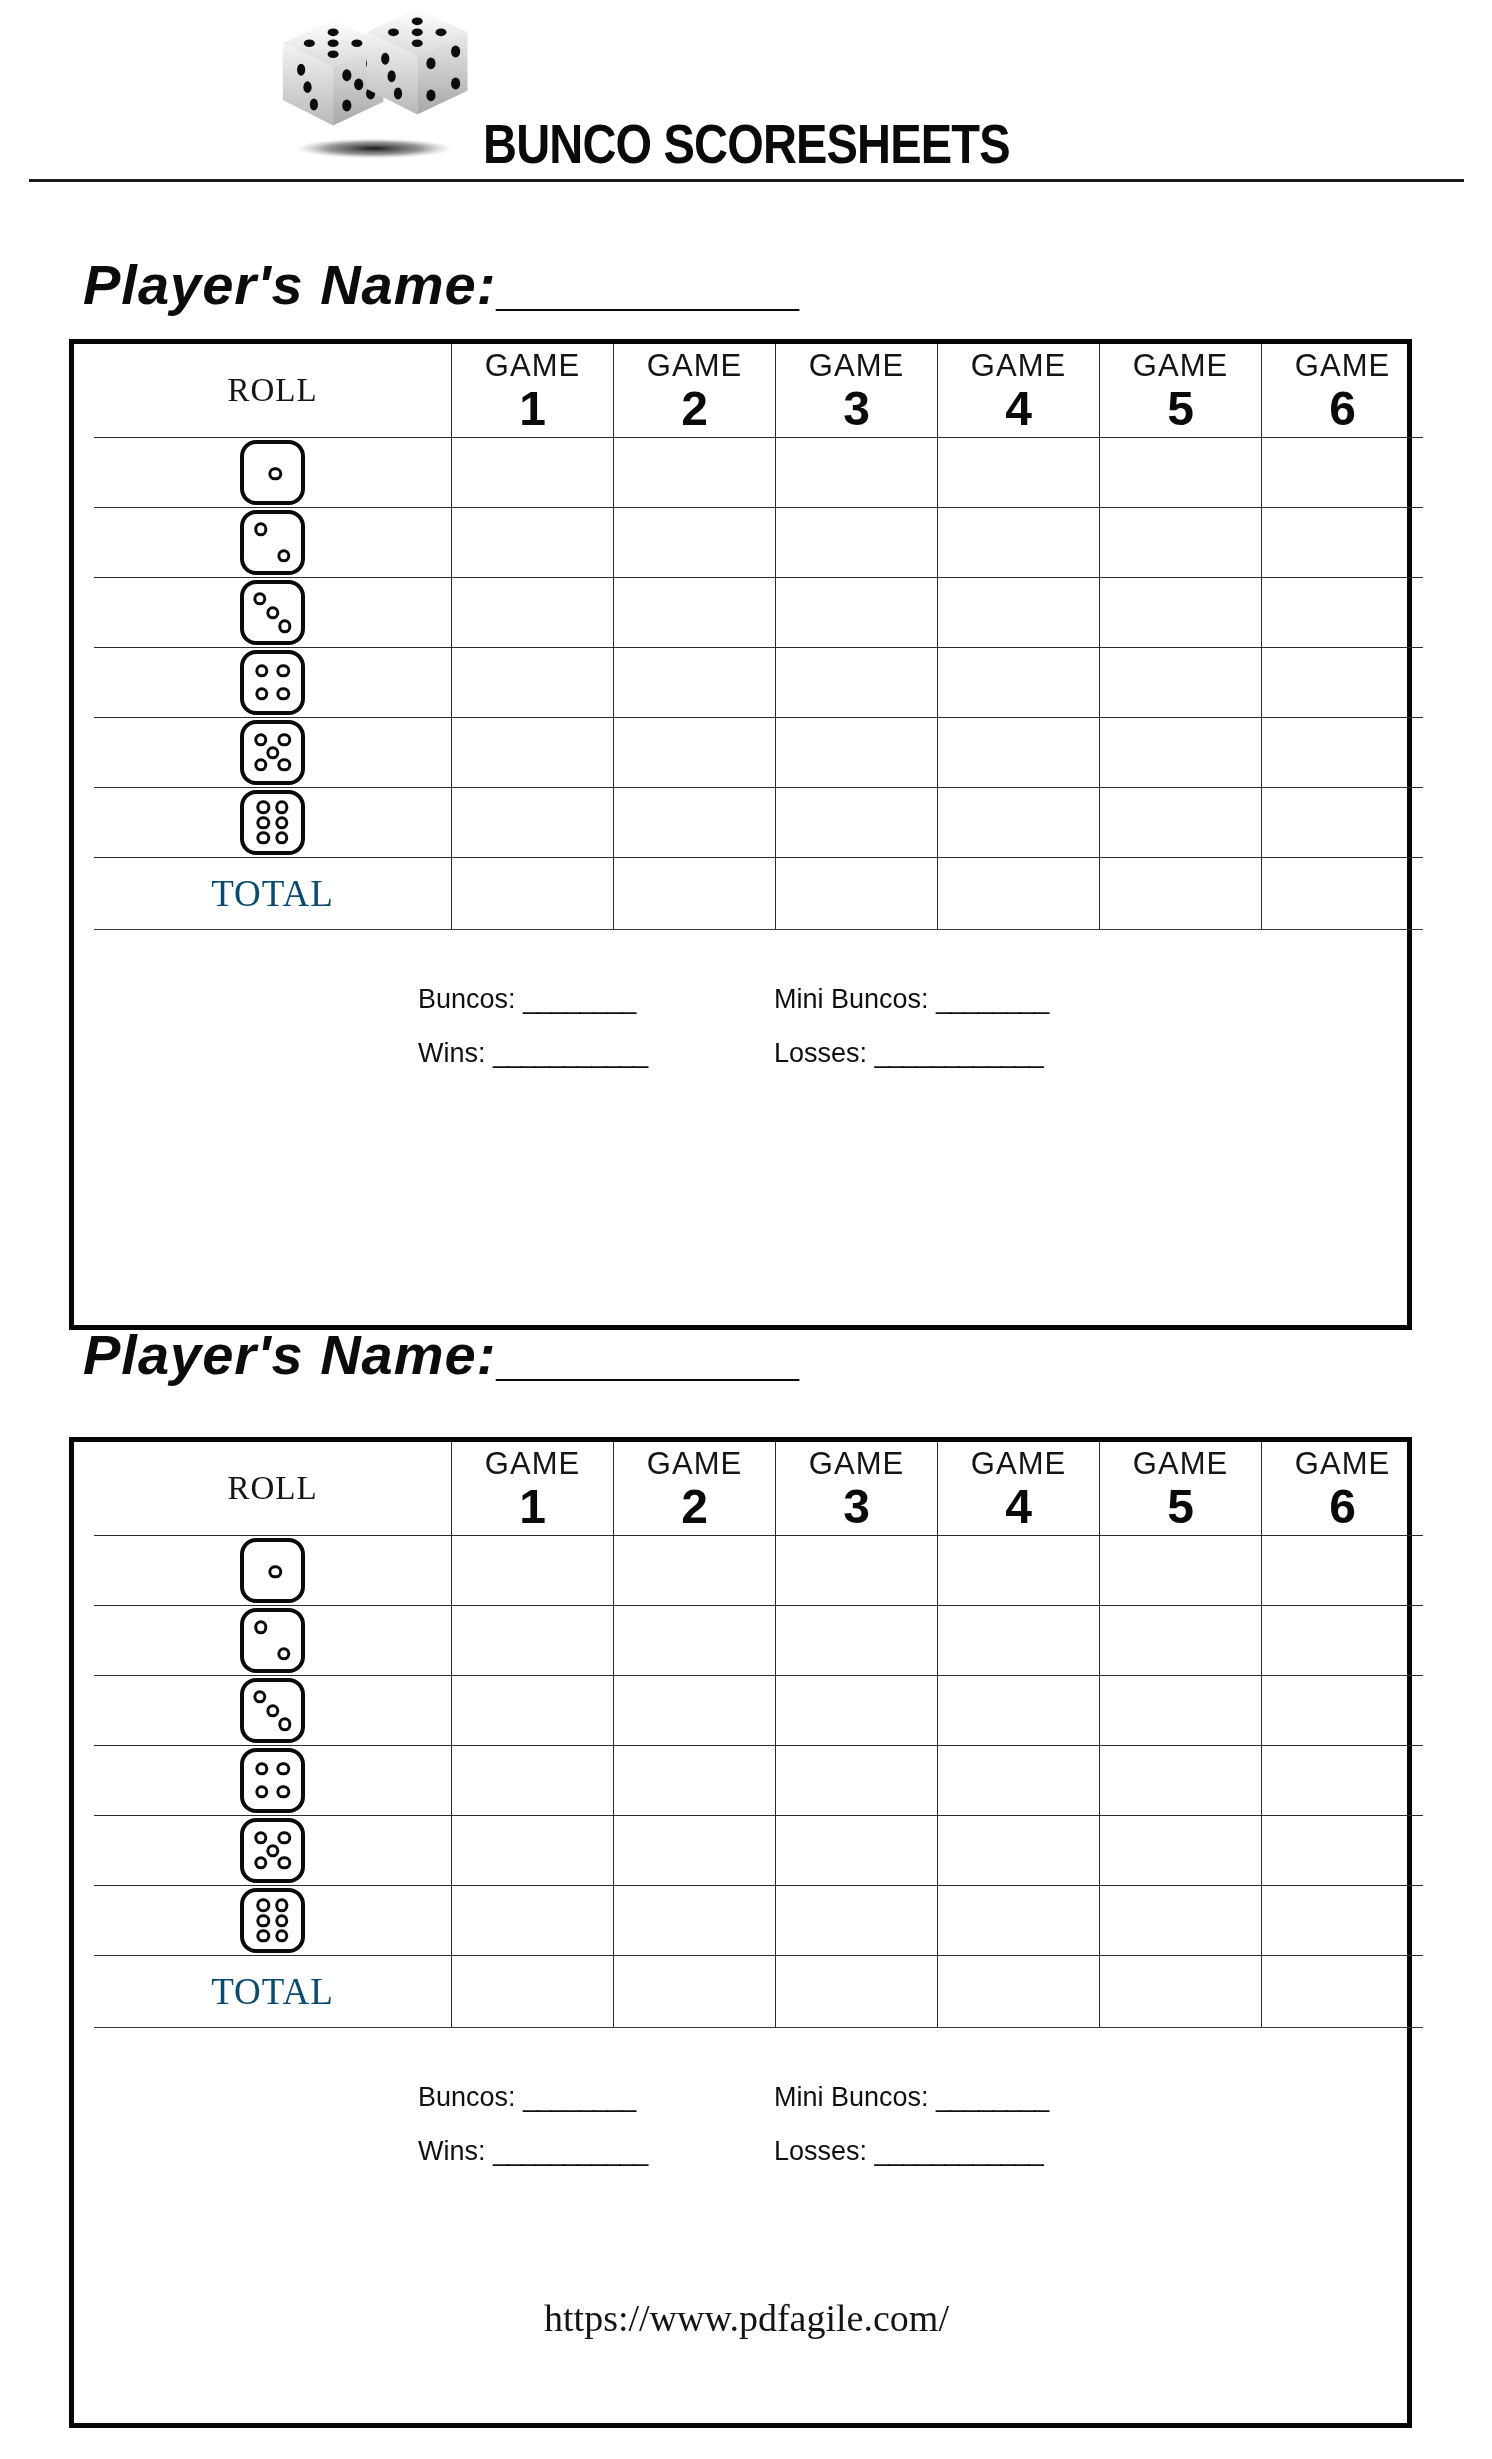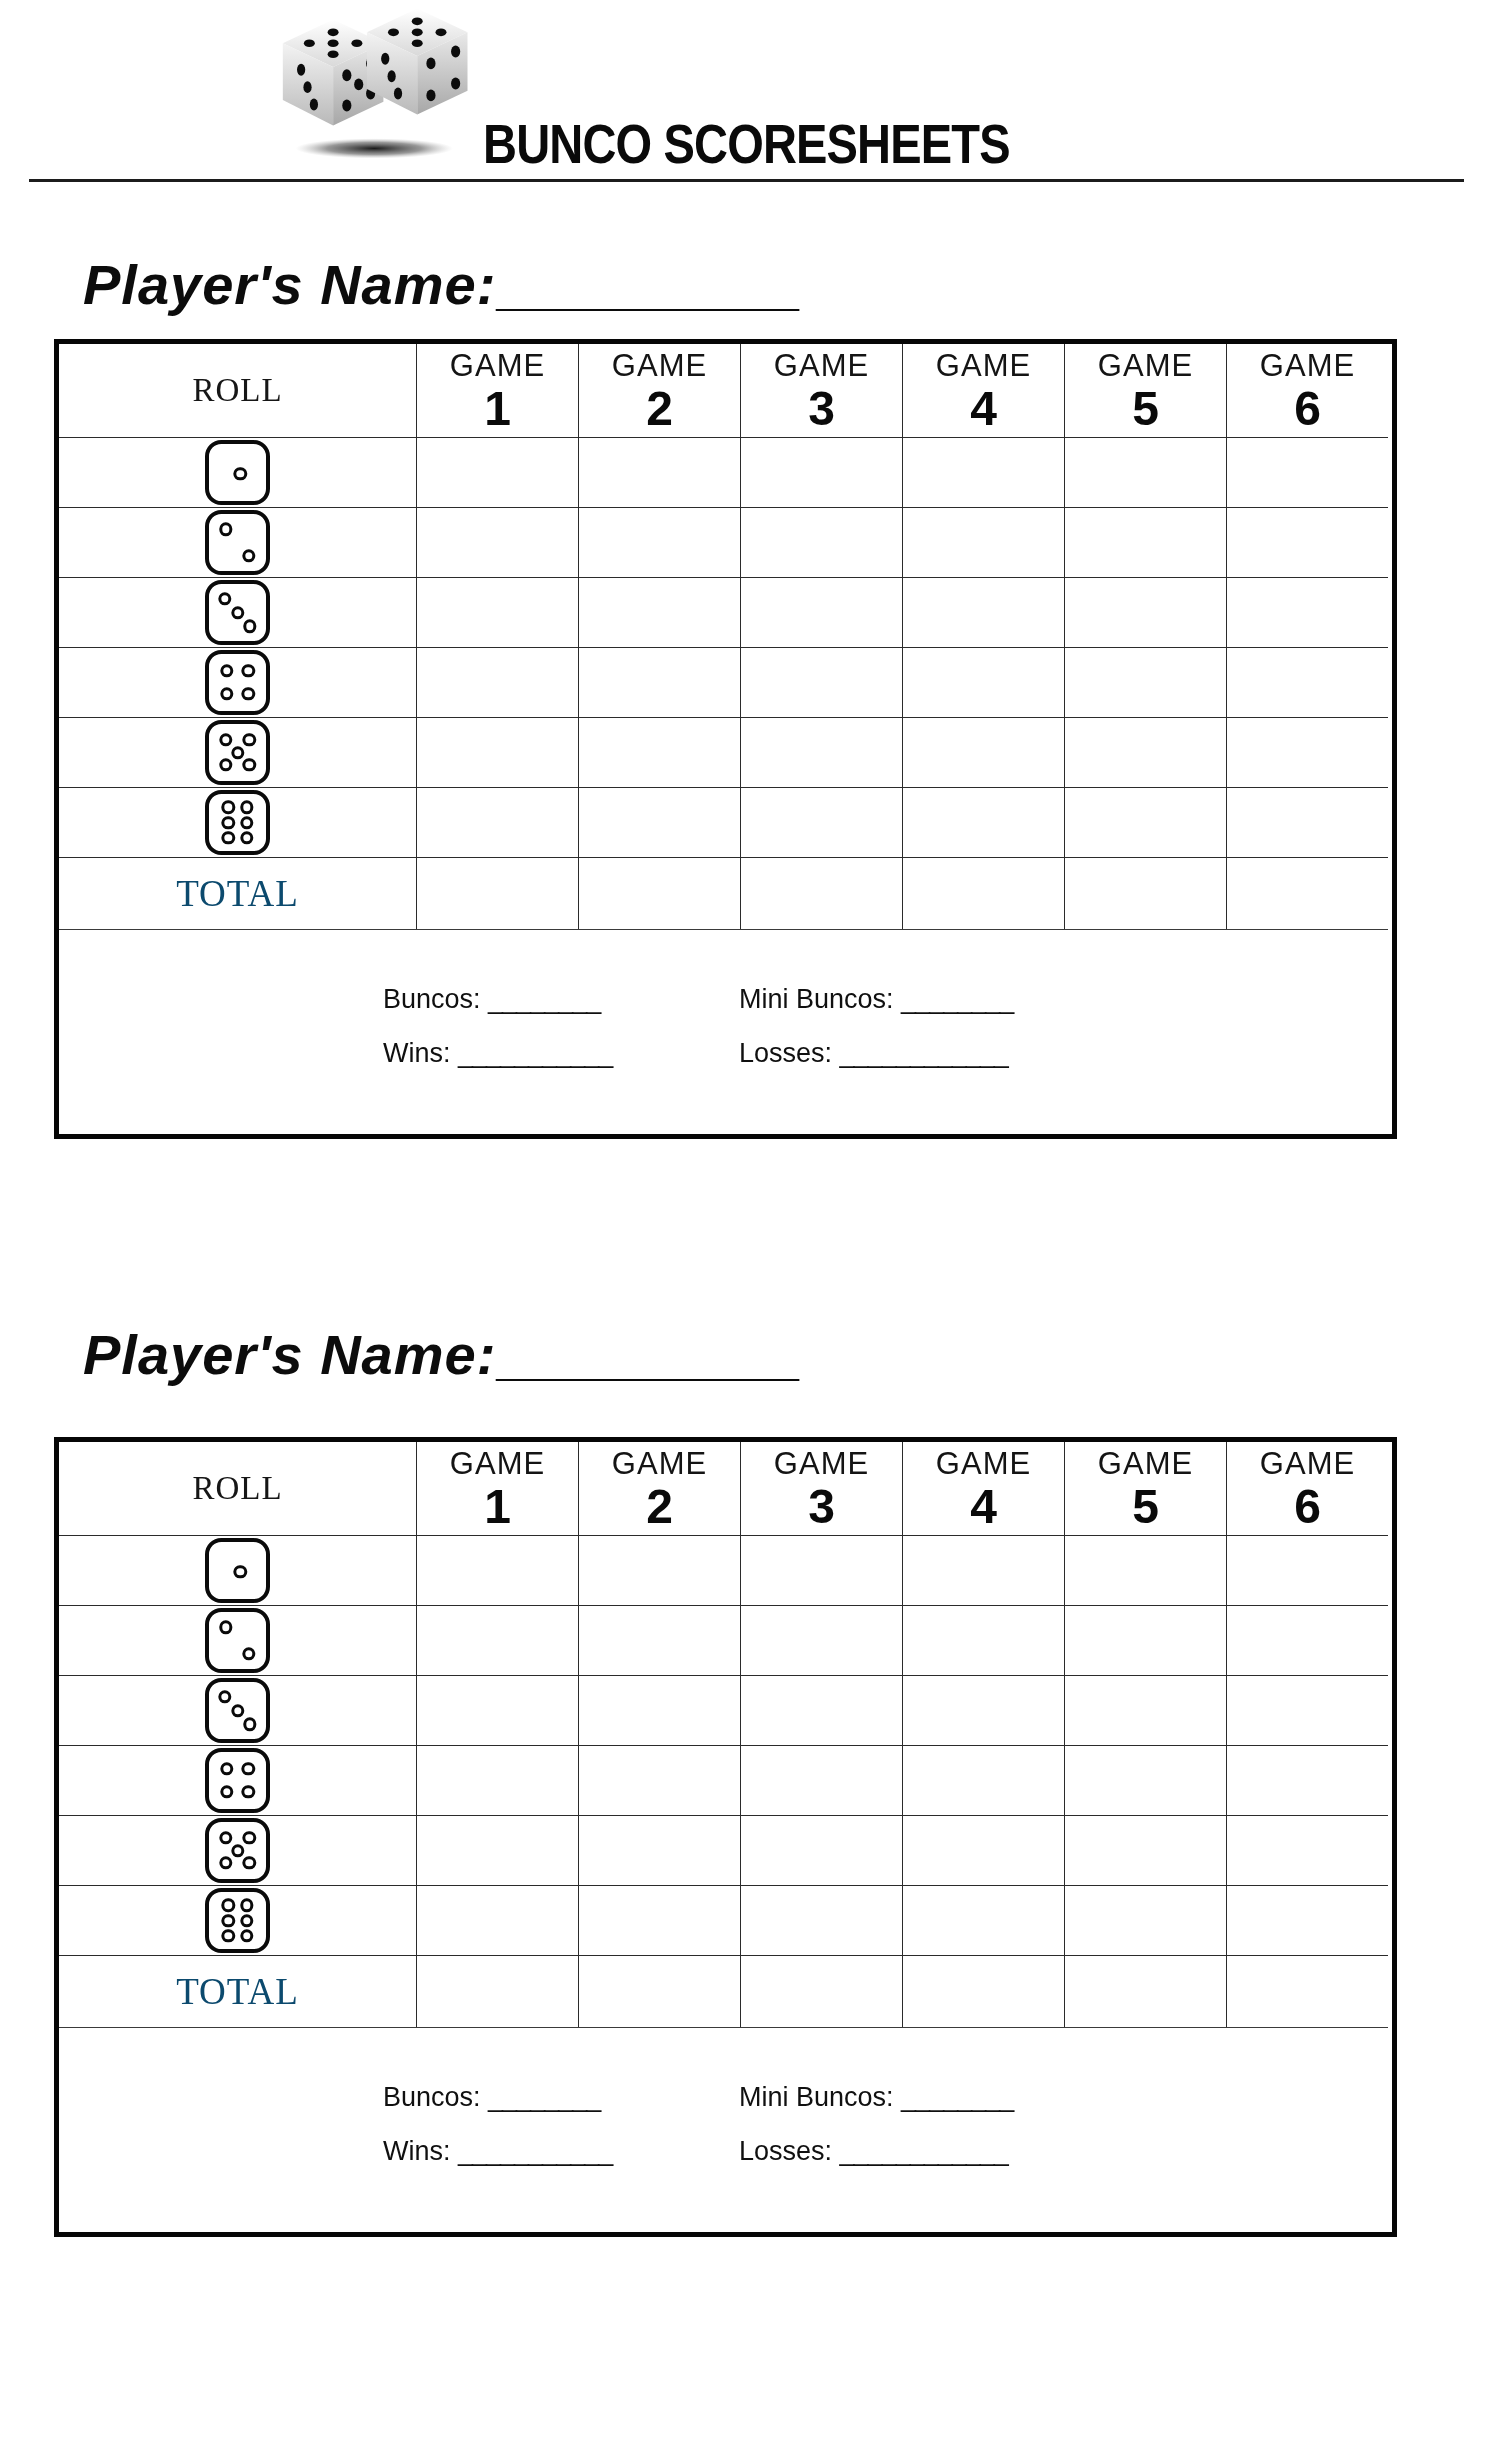--- a/index.html
+++ b/index.html
@@ -21,25 +21,26 @@
   
   .player-line {
     position:absolute; left:83px; font-size:56px; font-style:italic; font-weight:600;
     letter-spacing:1px; color:#0c0c0c; white-space:nowrap;
   }
   .player-line.s1 { top:252px; }
   .player-line.s2 { top:1322px; }
   .blank { letter-spacing:-1px; font-style:normal; }
   
   .score-table {
-    position:absolute; left:54px; width:1343px; height:800px;
+    position:absolute; left:69px; width:1343px; height:991px;
     border:5.8px solid #060606; background:#fff;
     display:grid;
     grid-template-columns:357px repeat(6,162px);
     grid-template-rows:93px repeat(6,70px) 72px 1fr;
+    padding-left:20px;
   }
   .score-table.t1 { top:339px; }
   .score-table.t2 { top:1437px; }
   .cell { border-left:1.9px solid #2b2b2b; border-top:1.9px solid #2b2b2b; }
   .cell.col-first { border-left:none; }
   .cell.row-first { border-top:none; }
   .roll-head {
     display:flex; align-items:center; justify-content:center;
     font-family:"Liberation Serif", serif; font-size:33px; letter-spacing:1px; color:#161616;
   }
@@ -411,15 +412,16 @@
         <span class="sum-group g1"><span>Buncos:</span> <span class="blank">________</span></span>
         <span class="sum-group g2"><span>Mini Buncos:</span> <span class="blank">________</span></span>
       </div>
       <div class="sum-row r2">
         <span class="sum-group g1"><span>Wins:</span> <span class="blank">___________</span></span>
         <span class="sum-group g2"><span>Losses:</span> <span class="blank">____________</span></span>
       </div>
     </div>
   </div>
 
+  <div class="site-url">https://www.pdfagile.com/</div>
 
 </div>
 
 
 </body></html>

